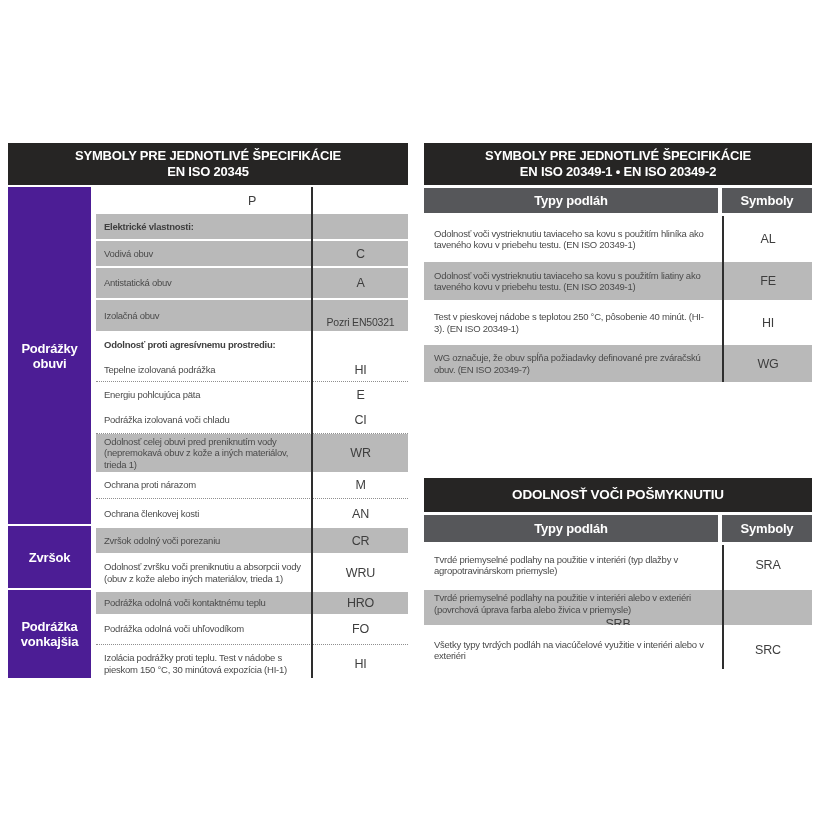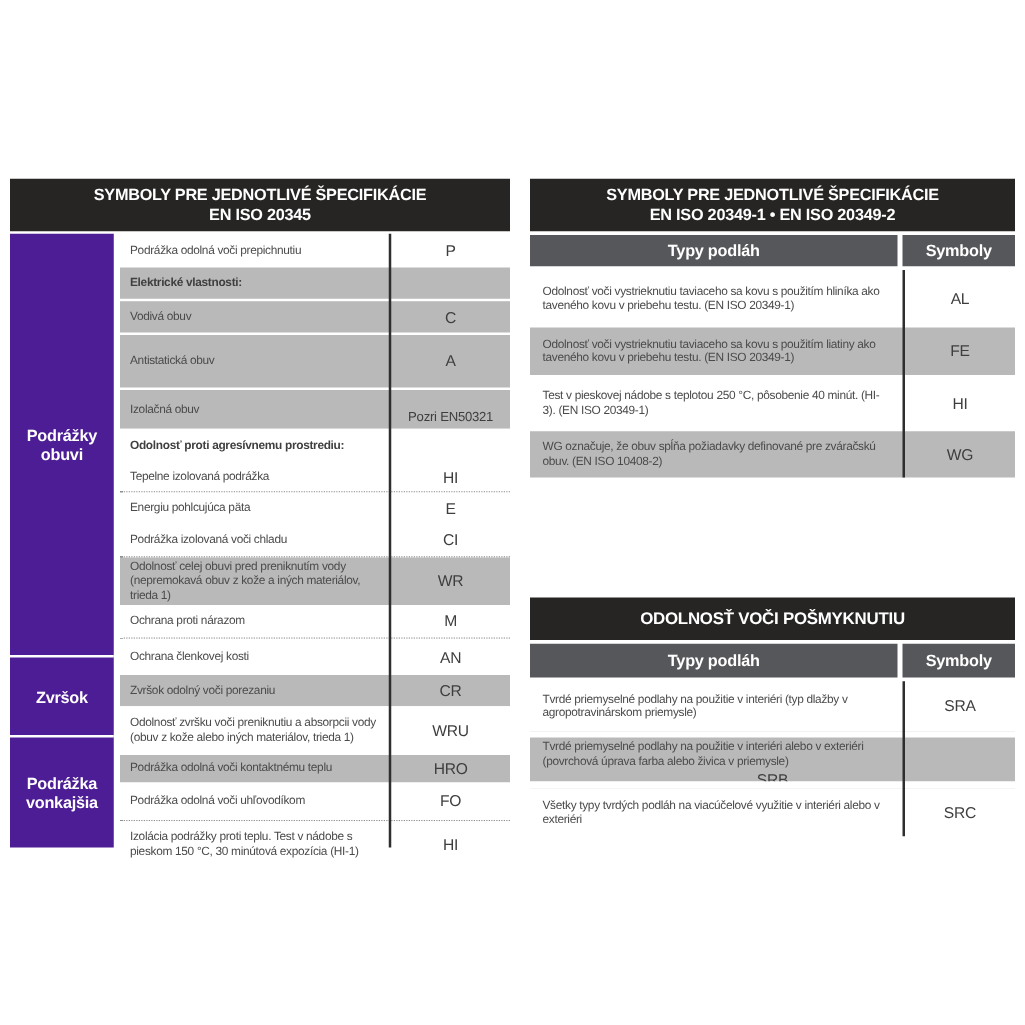--- a/index.html
+++ b/index.html
@@ -69,32 +69,31 @@
   <div class="body-flex">
     <div class="cat-col">
       <div class="cat-cell" style="height:337px">Podrážky obuvi</div>
       <div class="cat-cell" style="height:64px">Zvršok</div>
       <div class="cat-cell" style="height:90px">Podrážka vonkajšia</div>
     </div>
     <div id="left-rows">
       <div class="vline"></div>
 
       <div class="row bg-w" style="height:27px">
-        <div class="desc">Podrážka odolná voči prepichnutiu</div>
         <div class="sym">P</div>
       </div>
       <div class="row bg-g wsep bold-row" style="height:27px">
         <div class="desc">Elektrické vlastnosti:</div>
         <div class="sym"></div>
       </div>
       <div class="row bg-g wsep" style="height:27px">
         <div class="desc">Vodivá obuv</div>
         <div class="sym">C</div>
       </div>
-      <div class="row bg-g wsep" style="height:44px">
+      <div class="row bg-g wsep" style="height:32px">
         <div class="desc">Antistatická obuv</div>
         <div class="sym">A</div>
       </div>
       <div class="row bg-g" style="height:31px">
         <div class="desc">Izolačná obuv</div>
         <div class="sym small">Pozri EN50321</div>
       </div>
       <div class="row bg-w bold-row" style="height:27px">
         <div class="desc">Odolnosť proti agresívnemu prostrediu:</div>
         <div class="sym"></div>
@@ -165,21 +164,21 @@
     </div>
     <div class="row bg-g" style="height:38px">
       <div class="desc">Odolnosť voči vystrieknutiu taviaceho sa kovu s použitím liatiny ako taveného kovu v priebehu testu. (EN ISO 20349-1)</div>
       <div class="sym">FE</div>
     </div>
     <div class="row bg-w" style="height:45px">
       <div class="desc">Test v pieskovej nádobe s teplotou 250 °C, pôsobenie 40 minút. (HI-3). (EN ISO 20349-1)</div>
       <div class="sym">HI</div>
     </div>
     <div class="row bg-g" style="height:37px">
-      <div class="desc">WG označuje, že obuv spĺňa požiadavky definované pre zváračskú obuv. (EN ISO 10408-2)</div>
+      <div class="desc">WG označuje, že obuv spĺňa požiadavky definované pre zváračskú obuv. (EN ISO 20349-7)</div>
       <div class="sym">WG</div>
     </div>
   </div>
 </section>
 
 <section class="tbl" id="right-bottom-table">
   <header class="tbl-header one-line">ODOLNOSŤ VOČI POŠMYKNUTIU</header>
   <div class="colhead" style="height:27px">
     <div class="ch types">Typy podláh</div>
     <div class="ch syms">Symboly</div>

